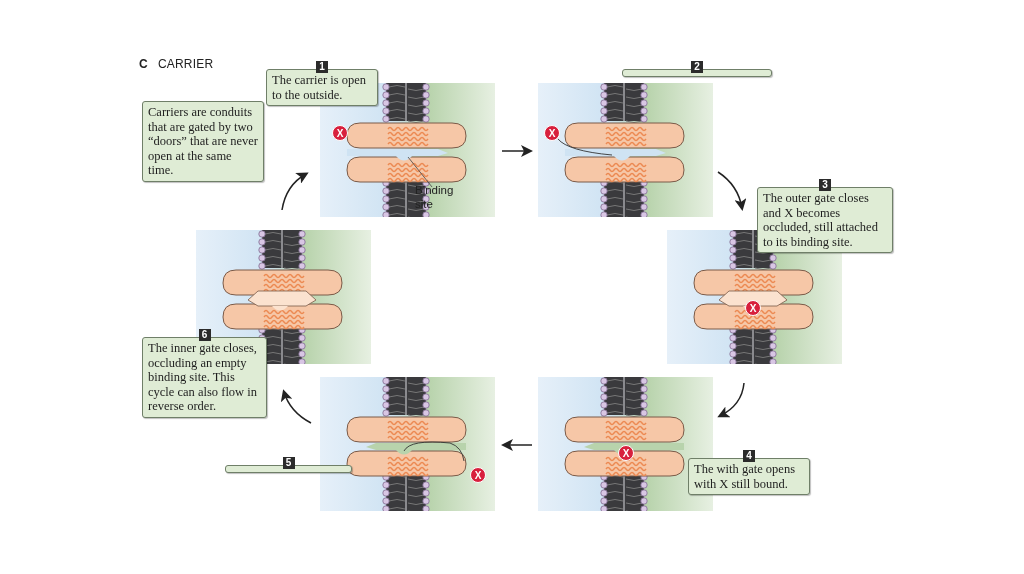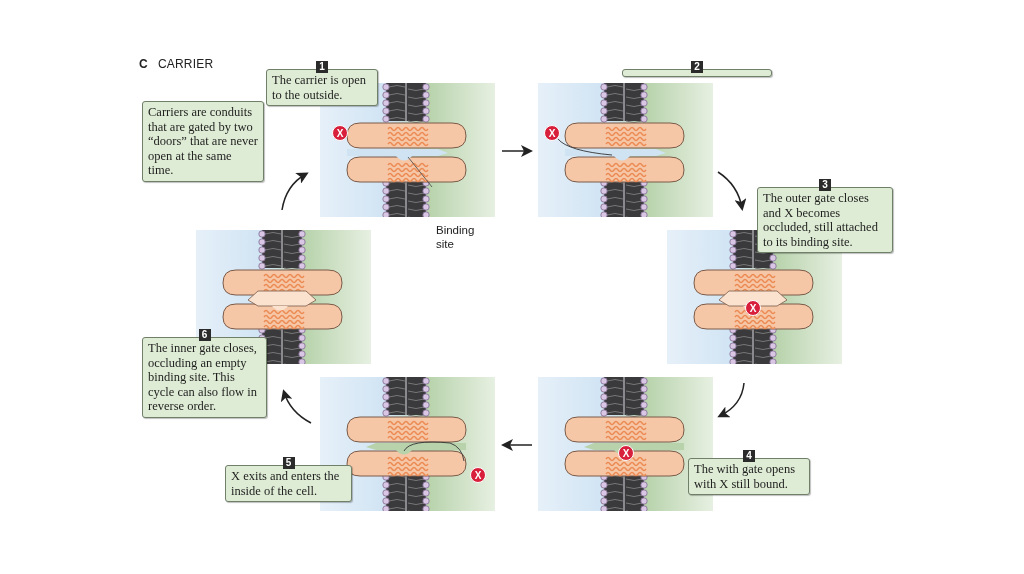--- a/index.html
+++ b/index.html
@@ -482,40 +482,39 @@
         <path d="M68,56 q2,-3 4,0 t4,0 q2,-3 4,0 t4,0 q2,-3 4,0 t4,0 q2,-3 4,0 t4,0 q2,-3 4,0 t4,0" stroke="#ec8a53" stroke-width="1.4" fill="none"></path>
         <path d="M68,92 q2,-3 4,0 t4,0 q2,-3 4,0 t4,0 q2,-3 4,0 t4,0 q2,-3 4,0 t4,0 q2,-3 4,0 t4,0" stroke="#ec8a53" stroke-width="1.4" fill="none"></path>
         <path d="M68,61 q2,-3 4,0 t4,0 q2,-3 4,0 t4,0 q2,-3 4,0 t4,0 q2,-3 4,0 t4,0 q2,-3 4,0 t4,0" stroke="#ec8a53" stroke-width="1.4" fill="none"></path>
         <path d="M68,97 q2,-3 4,0 t4,0 q2,-3 4,0 t4,0 q2,-3 4,0 t4,0 q2,-3 4,0 t4,0 q2,-3 4,0 t4,0" stroke="#ec8a53" stroke-width="1.4" fill="none"></path>
         <path d="M52,70 L62,61 L110,61 L120,70 L110,76 L62,76 Z" fill="#fbe2cf" stroke="#7a5a48" stroke-width="0.8"></path>
         <path d="M76,76 Q84,85 92,76 Z" fill="#fbe2cf"></path>
       </g>
     </svg>
   </div>
 
-<div class="label-binding" style="left:436px; top:183px; width:50px;margin-top:40px;">Binding site</div>
+<div class="label-binding" style="left:415px; top:183px; width:50px;">Binding site</div>
 
 <div class="note" style="left:266px; top:69px; width:112px;">
   <div class="step-num">1</div>
   <span>The carrier is open to the outside.</span>
 </div>
 <div class="note" style="left:622px; top:69px; width:150px;">
   <div class="step-num">2</div>
 </div>
 <div class="note" style="left:757px; top:187px; width:136px;">
   <div class="step-num">3</div>
   <span>The outer gate closes and X becomes occluded, still attached to its binding site.</span>
 </div>
 <div class="note" style="left:688px; top:458px; width:122px;">
   <div class="step-num">4</div>
   <span>The with gate opens with X still bound.</span>
 </div>
 <div class="note" style="left:225px; top:465px; width:127px;">
   <div class="step-num">5</div>
-  <span>X exits and enters the inside of the cell.</span>
 </div>
 <div class="note" style="left:142px; top:337px; width:125px;">
   <div class="step-num">6</div>
   <span>The inner gate closes, occluding an empty binding site.  This cycle can also flow in reverse order.</span>
 </div>
 
 <svg class="arrow" style="left:0; top:0;" width="1024" height="574">
   <defs>
     <marker id="ah" markerWidth="8" markerHeight="8" refX="6" refY="4" orient="auto">
       <path d="M0,0 L8,4 L0,8 L2,4 Z" fill="#222"></path>

